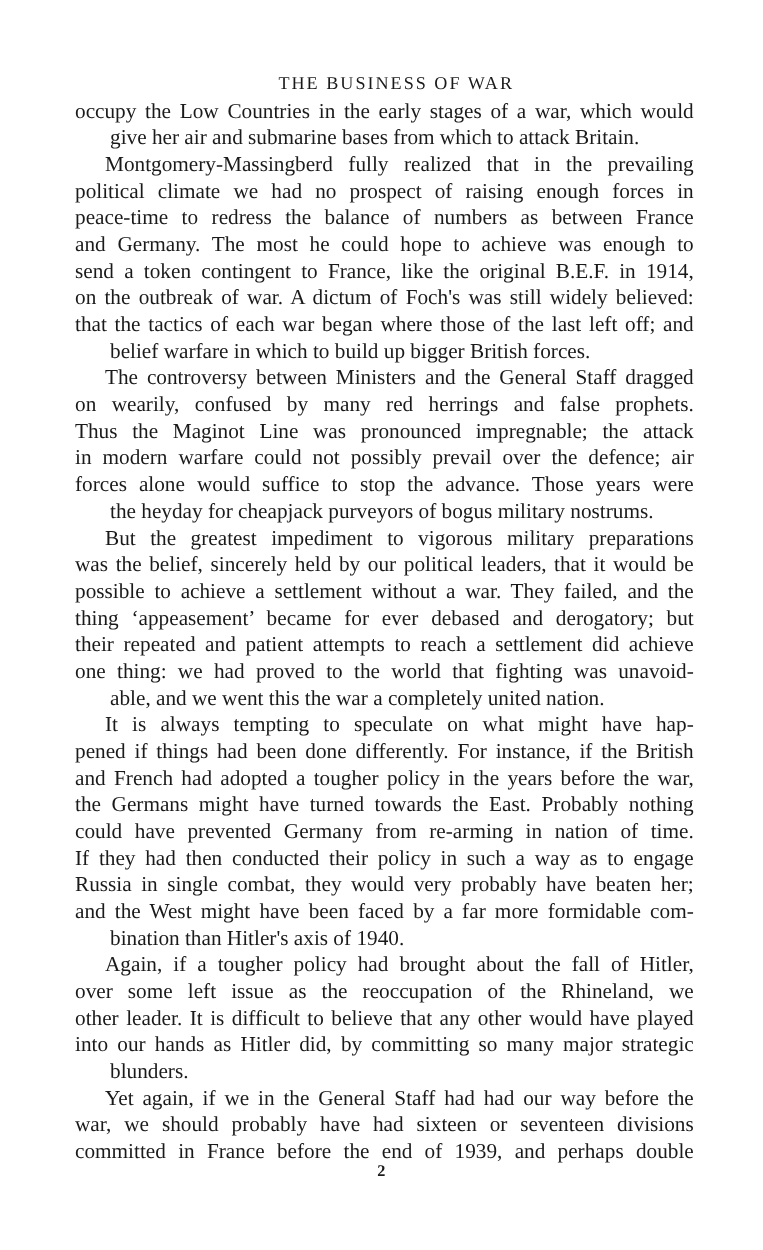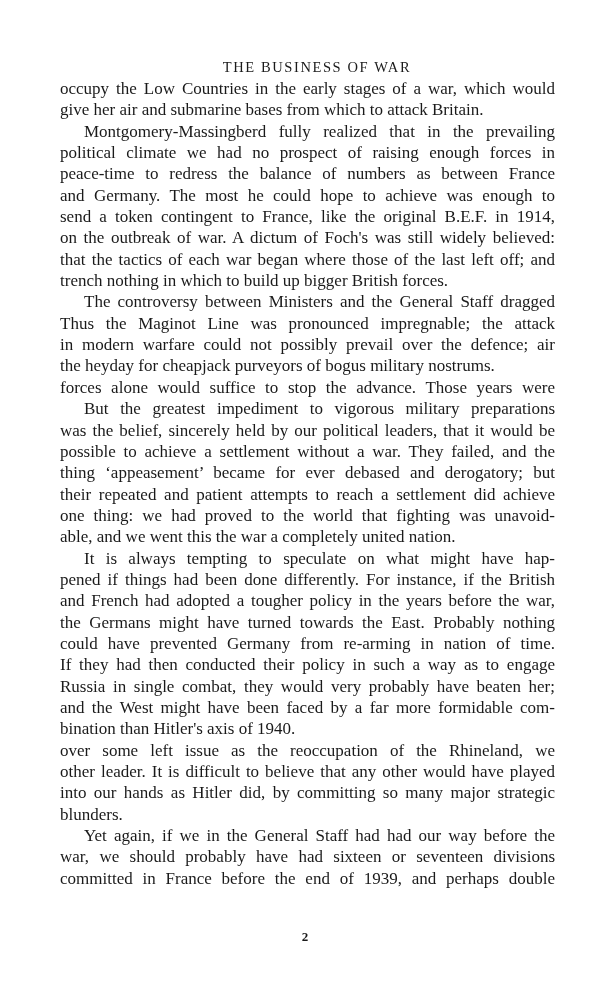--- a/index.html
+++ b/index.html
@@ -15,21 +15,21 @@
       line-height: 20px;
     }
     .body-text {
       position: absolute; top: 78px; left: 60px; width: 495px;
       font-size: 17px; line-height: 21.35px;
     }
     .line {
       display: block; height: 21.35px; white-space: nowrap;
       text-align: justify; text-align-last: justify;
     }
-    .line.last { text-align-last: left; }
+    .line.last { text-align-last: left; margin-left: 28px; }
     .line.indent { padding-left: 24px; }
     .folio {
       position: absolute; top: 927px; left: 0; width: 610px;
       text-align: center; font-size: 13px; font-weight: bold; line-height: 20px;
     }
   </style>
 </head>
 <body>
 
 <div class="page">
@@ -37,42 +37,44 @@
   <div class="body-text" id="body-text">
       <span class="line">occupy the Low Countries in the early stages of a war, which would</span>
       <span class="line last">give her air and submarine bases from which to attack Britain.</span>
       <span class="line indent">Montgomery-Massingberd fully realized that in the prevailing</span>
       <span class="line">political climate we had no prospect of raising enough forces in</span>
       <span class="line">peace-time to redress the balance of numbers as between France</span>
       <span class="line">and Germany. The most he could hope to achieve was enough to</span>
       <span class="line">send a token contingent to France, like the original B.E.F. in 1914,</span>
       <span class="line">on the outbreak of war. A dictum of Foch's was still widely believed:</span>
       <span class="line">that the tactics of each war began where those of the last left off; and</span>
-      <span class="line last">trench nothing in which to build up bigger British forces.</span>
+      <span class="line last">belief warfare in which to build up bigger British forces.</span>
       <span class="line indent">The controversy between Ministers and the General Staff dragged</span>
+      <span class="line">on wearily, confused by many red herrings and false prophets.</span>
       <span class="line">Thus the Maginot Line was pronounced impregnable; the attack</span>
       <span class="line">in modern warfare could not possibly prevail over the defence; air</span>
+      <span class="line">forces alone would suffice to stop the advance. Those years were</span>
       <span class="line last">the heyday for cheapjack purveyors of bogus military nostrums.</span>
-      <span class="line">forces alone would suffice to stop the advance. Those years were</span>
       <span class="line indent">But the greatest impediment to vigorous military preparations</span>
       <span class="line">was the belief, sincerely held by our political leaders, that it would be</span>
       <span class="line">possible to achieve a settlement without a war. They failed, and the</span>
       <span class="line">thing ‘appeasement’ became for ever debased and derogatory; but</span>
       <span class="line">their repeated and patient attempts to reach a settlement did achieve</span>
       <span class="line">one thing: we had proved to the world that fighting was unavoid-</span>
       <span class="line last">able, and we went this the war a completely united nation.</span>
       <span class="line indent">It is always tempting to speculate on what might have hap-</span>
       <span class="line">pened if things had been done differently. For instance, if the British</span>
       <span class="line">and French had adopted a tougher policy in the years before the war,</span>
       <span class="line">the Germans might have turned towards the East. Probably nothing</span>
       <span class="line">could have prevented Germany from re-arming in nation of time.</span>
       <span class="line">If they had then conducted their policy in such a way as to engage</span>
       <span class="line">Russia in single combat, they would very probably have beaten her;</span>
       <span class="line">and the West might have been faced by a far more formidable com-</span>
       <span class="line last">bination than Hitler's axis of 1940.</span>
+      <span class="line indent">Again, if a tougher policy had brought about the fall of Hitler,</span>
       <span class="line">over some left issue as the reoccupation of the Rhineland, we</span>
       <span class="line">other leader. It is difficult to believe that any other would have played</span>
       <span class="line">into our hands as Hitler did, by committing so many major strategic</span>
       <span class="line last">blunders.</span>
       <span class="line indent">Yet again, if we in the General Staff had had our way before the</span>
       <span class="line">war, we should probably have had sixteen or seventeen divisions</span>
       <span class="line">committed in France before the end of 1939, and perhaps double</span>
     </div>
   <div class="folio">2</div>
 </div>

